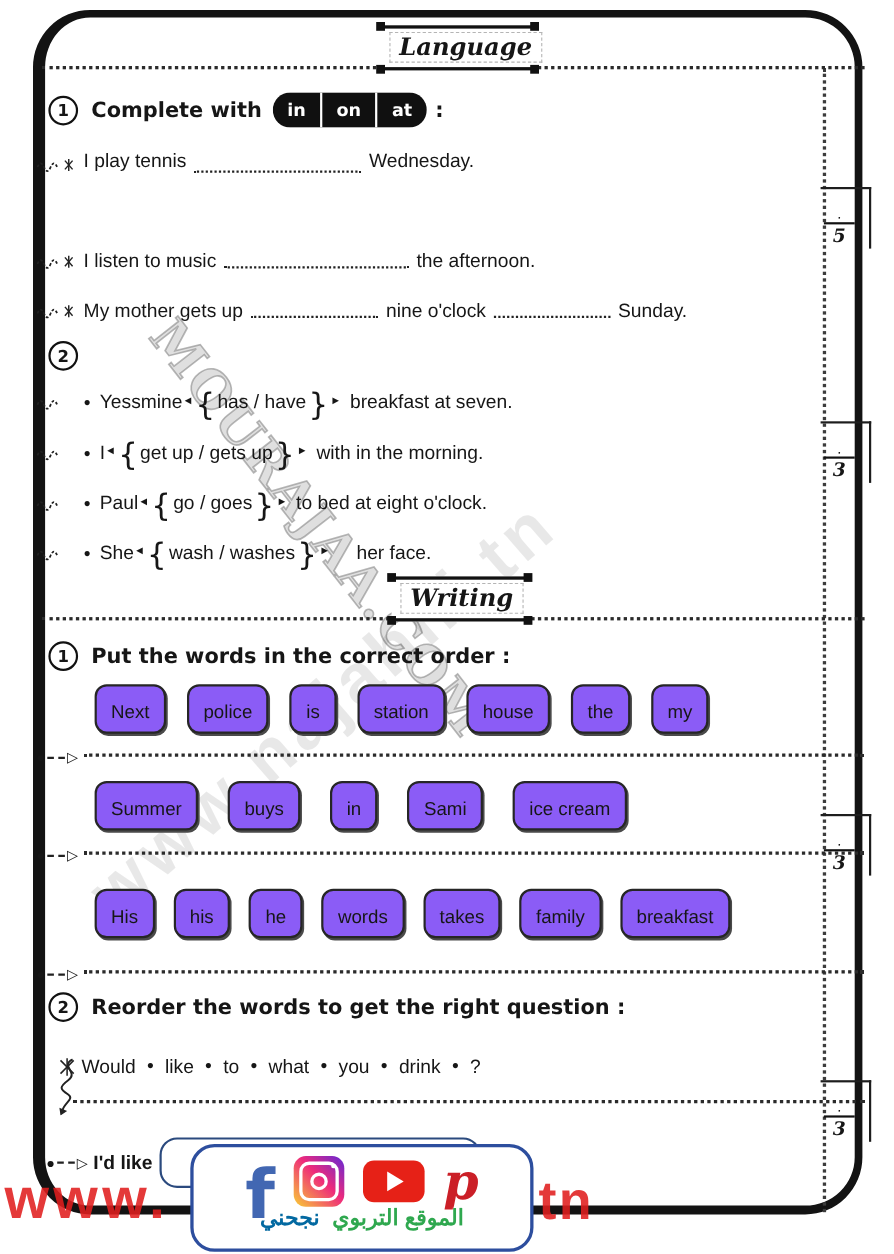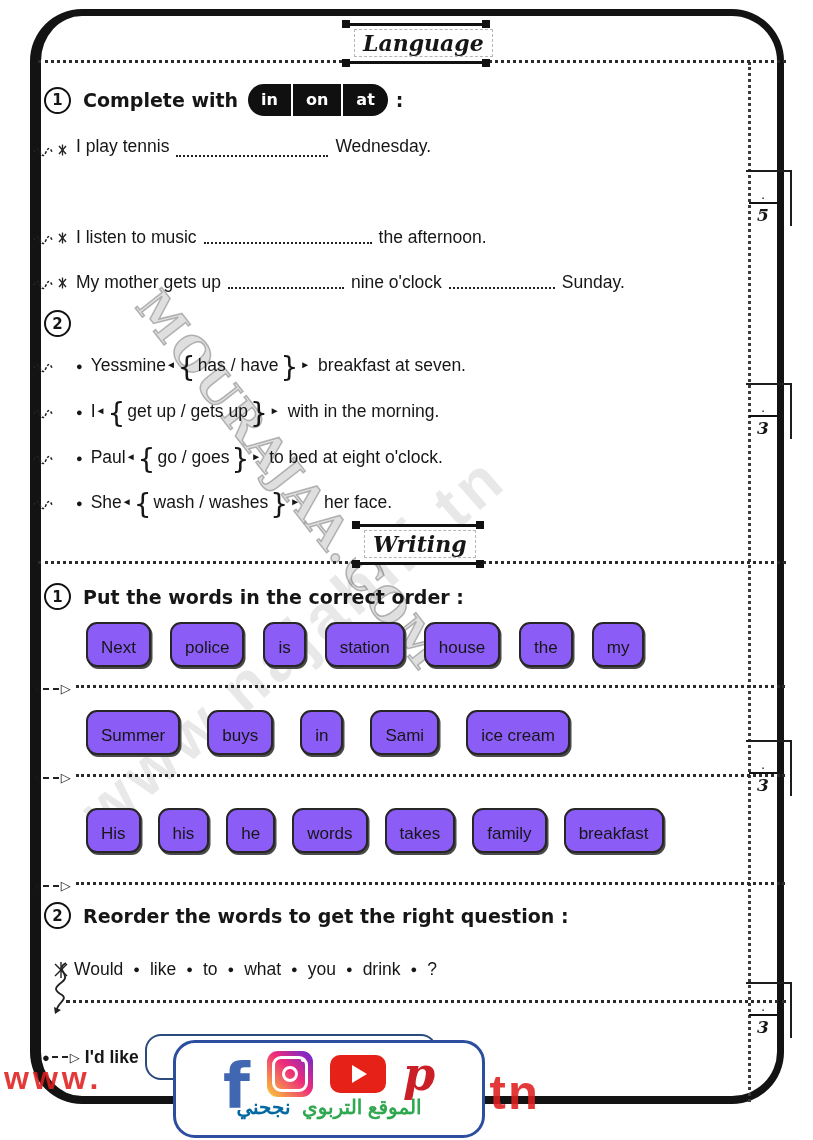--- a/index.html
+++ b/index.html
@@ -75,21 +75,21 @@
   .wm1 { position:absolute; left:168px; top:280px; transform:rotate(52deg); transform-origin:left top;
          font-family:"DejaVu Serif",serif; font-weight:bold; font-size:46px; letter-spacing:2px;
          color:rgba(150,150,150,0.30); -webkit-text-stroke:1.5px rgba(125,125,125,0.55); z-index:1; }
   .wm2 { position:absolute; left:66px; top:792px; transform:rotate(-41deg); transform-origin:left top;
          font-size:64px; font-weight:bold; letter-spacing:5px; color:rgba(0,0,0,0.09); z-index:1; }
 
   
   .ansbox { width:292px; height:46px; border:2.6px solid #2b4a7e; border-radius:16px; margin-left:6px; }
 
   
-  .redwww { position:absolute; left:4px; top:1060px; font-size:32px; font-weight:bold;
+  .redwww { position:absolute; left:4px; top:1060px; font-size:52px; font-weight:bold;
             letter-spacing:4px; color:rgba(224,30,30,0.88); z-index:5; }
   .redtn  { position:absolute; left:474px; top:1064px; font-size:49px; font-weight:bold;
             letter-spacing:2px; color:rgba(224,30,30,0.88); z-index:5; }
 
   
   .banner { position:absolute; left:173px; top:1040px; width:312px; height:98px; background:#fff;
             border:3px solid #2D4E9E; border-radius:22px; z-index:6;
             display:flex; flex-direction:column; align-items:center; }
   .icons { display:flex; align-items:center; gap:17px; margin-top:6px; height:50px; }
   .fb { font-family:"DejaVu Sans",sans-serif; font-weight:bold; font-size:62px; line-height:40px;

